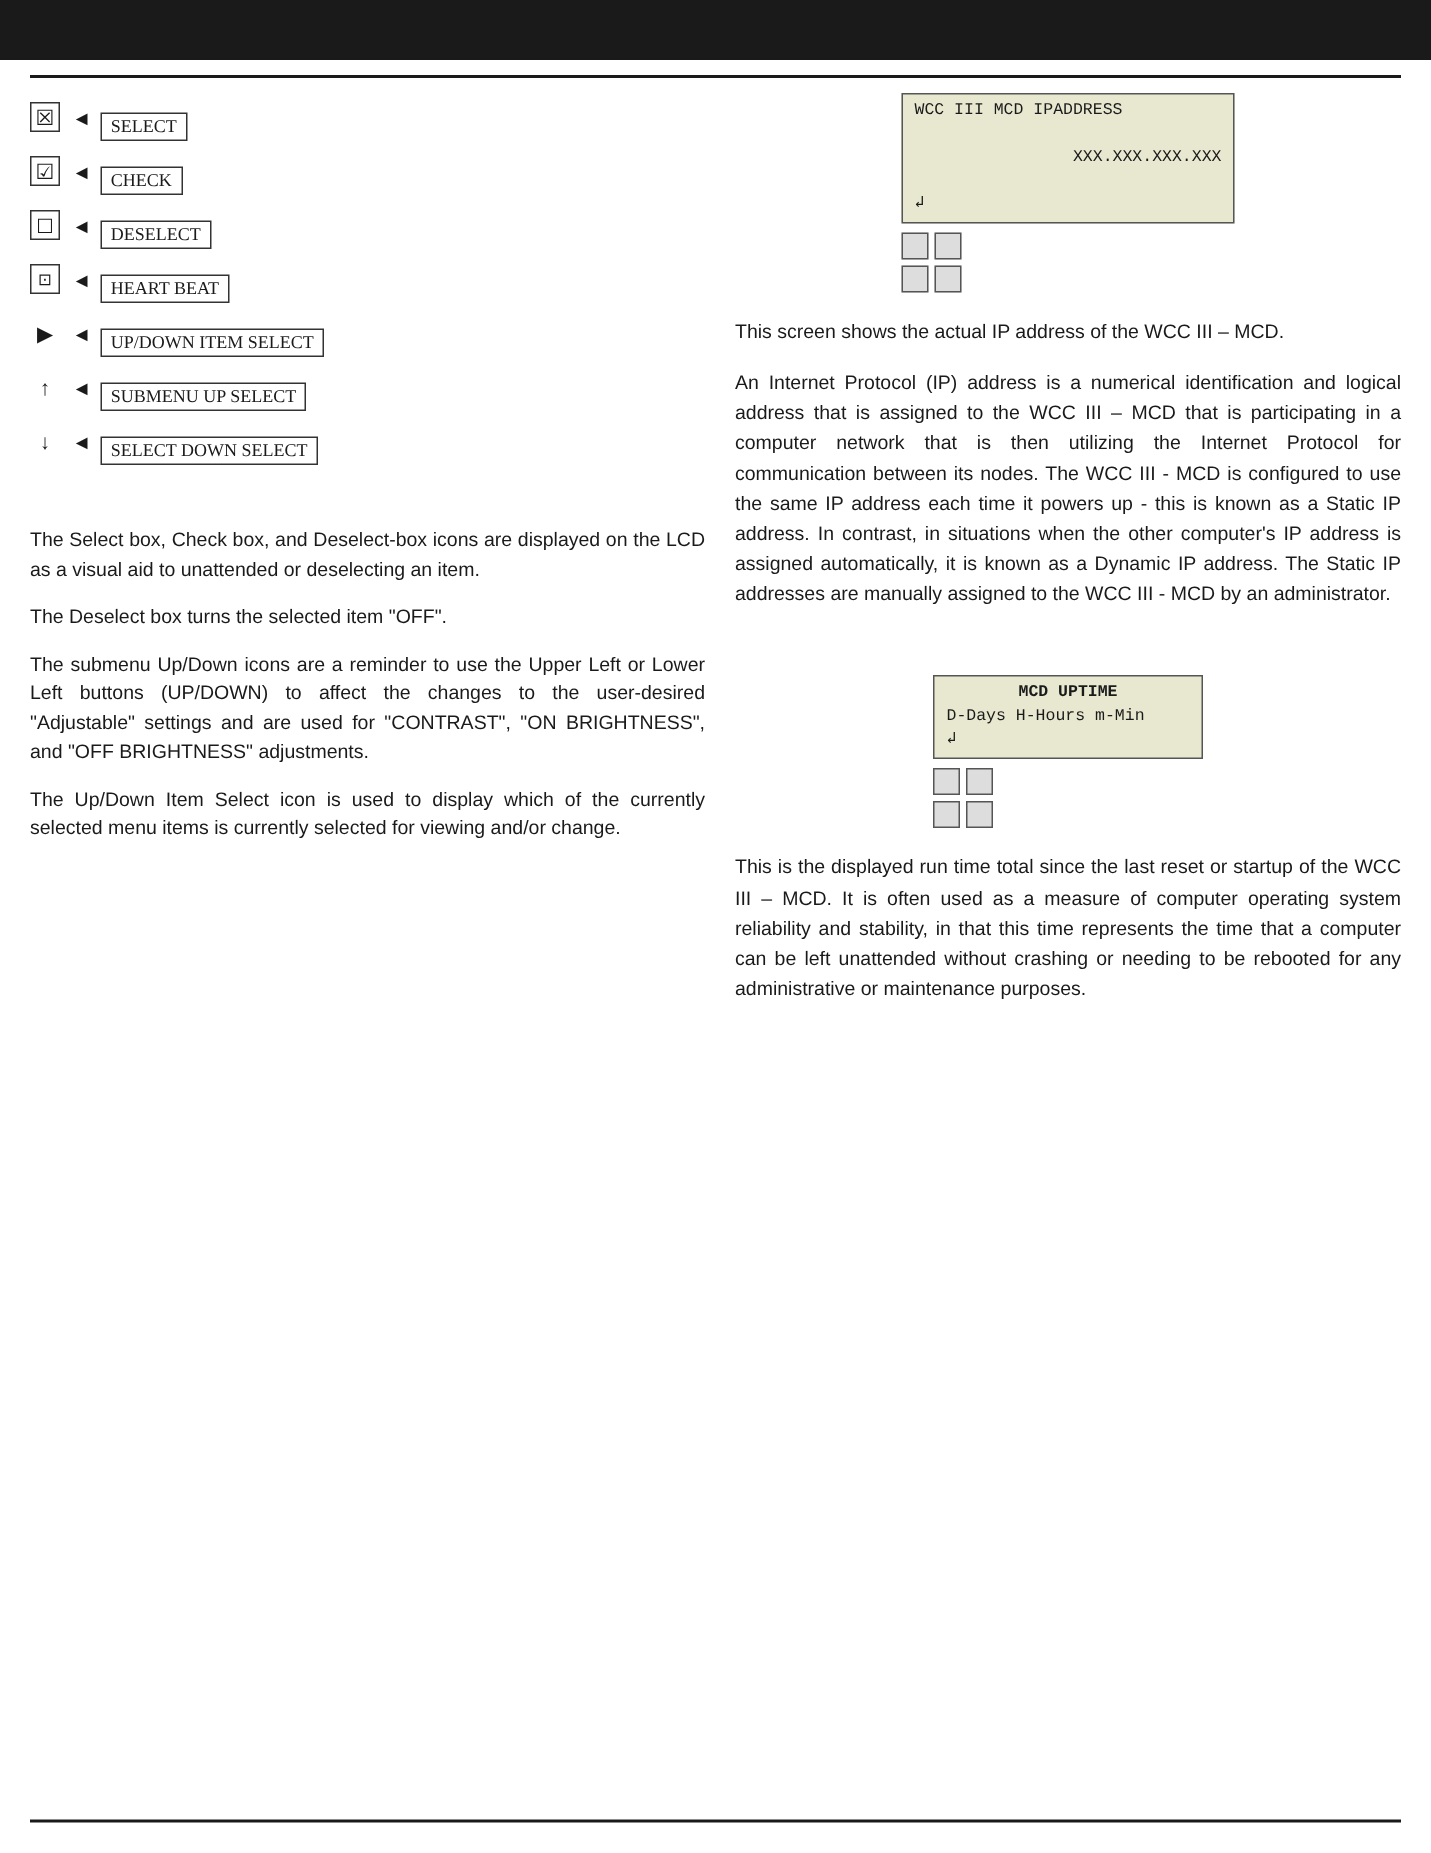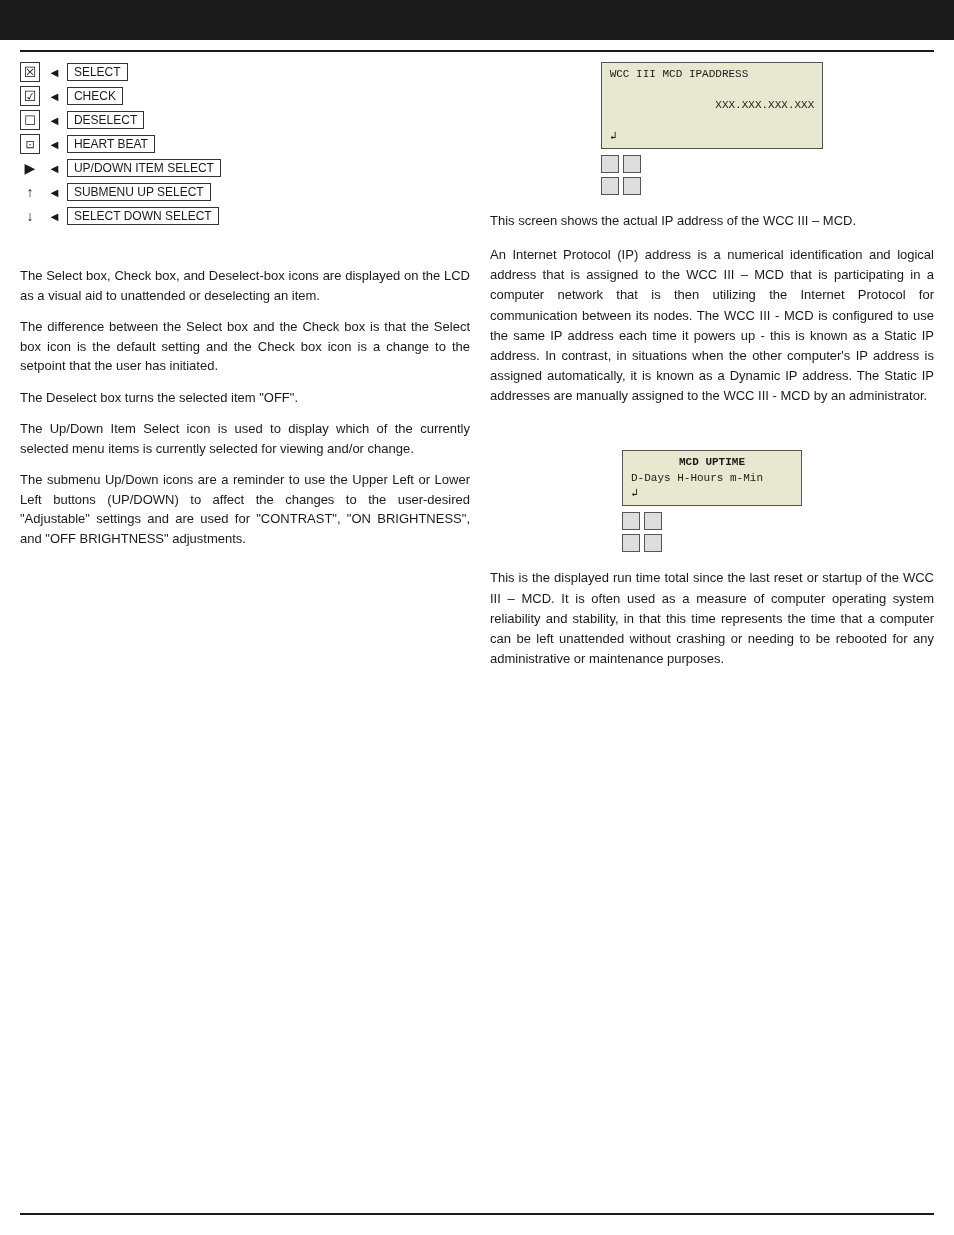--- a/index.html
+++ b/index.html
@@ -62,21 +62,22 @@
 
     .legend-arrow {
       font-size: 13px;
       margin-left: 2px;
     }
 
     .legend-label {
       border: 1px solid #333;
       padding: 1px 6px;
       font-size: 12px;
-      font-family: Liberation Sans, sans-serif;
+      font-family: Liberation Serif, serif;
+      margin-top: 13px;
     }
 
     
     .desc-text {
       font-size: 13px;
       line-height: 1.5;
       margin-bottom: 12px;
       text-align: justify;
     }
 
@@ -222,24 +223,23 @@
             <span class="legend-icon" style="border:none; font-size:14px;">↓</span>
             <span class="legend-arrow">◄</span>
             <span class="legend-label">SELECT DOWN SELECT</span>
           </div>
 
         </div>
 
         <div class="spacer"></div>
 
         <p class="desc-text">The Select box, Check box, and Deselect-box icons are displayed on the LCD as a visual aid to unattended or deselecting an item.</p>
-        <p class="desc-text">The difference between the Select box and the Check box is that the Select box icon is the default setting and the Check box icon is a change to the setpoint that the user has initiated.</p>
         <p class="desc-text">The Deselect box turns the selected item "OFF".</p>
+        <p class="desc-text">The submenu Up/Down icons are a reminder to use the Upper Left or Lower Left buttons (UP/DOWN) to affect the changes to the user-desired "Adjustable" settings and are used for "CONTRAST", "ON BRIGHTNESS", and "OFF BRIGHTNESS" adjustments.</p>
         <p class="desc-text">The Up/Down Item Select icon is used to display which of the currently selected menu items is currently selected for viewing and/or change.</p>
-        <p class="desc-text">The submenu Up/Down icons are a reminder to use the Upper Left or Lower Left buttons (UP/DOWN) to affect the changes to the user-desired "Adjustable" settings and are used for "CONTRAST", "ON BRIGHTNESS", and "OFF BRIGHTNESS" adjustments.</p>
 
       </div>
 
       <div class="col-right">
 
         <div class="lcd-wrapper-right">
           <div class="lcd-panel">
             <div class="lcd-screen">
               <div class="lcd-line">WCC III MCD IPADDRESS</div>
               <div class="lcd-line">

